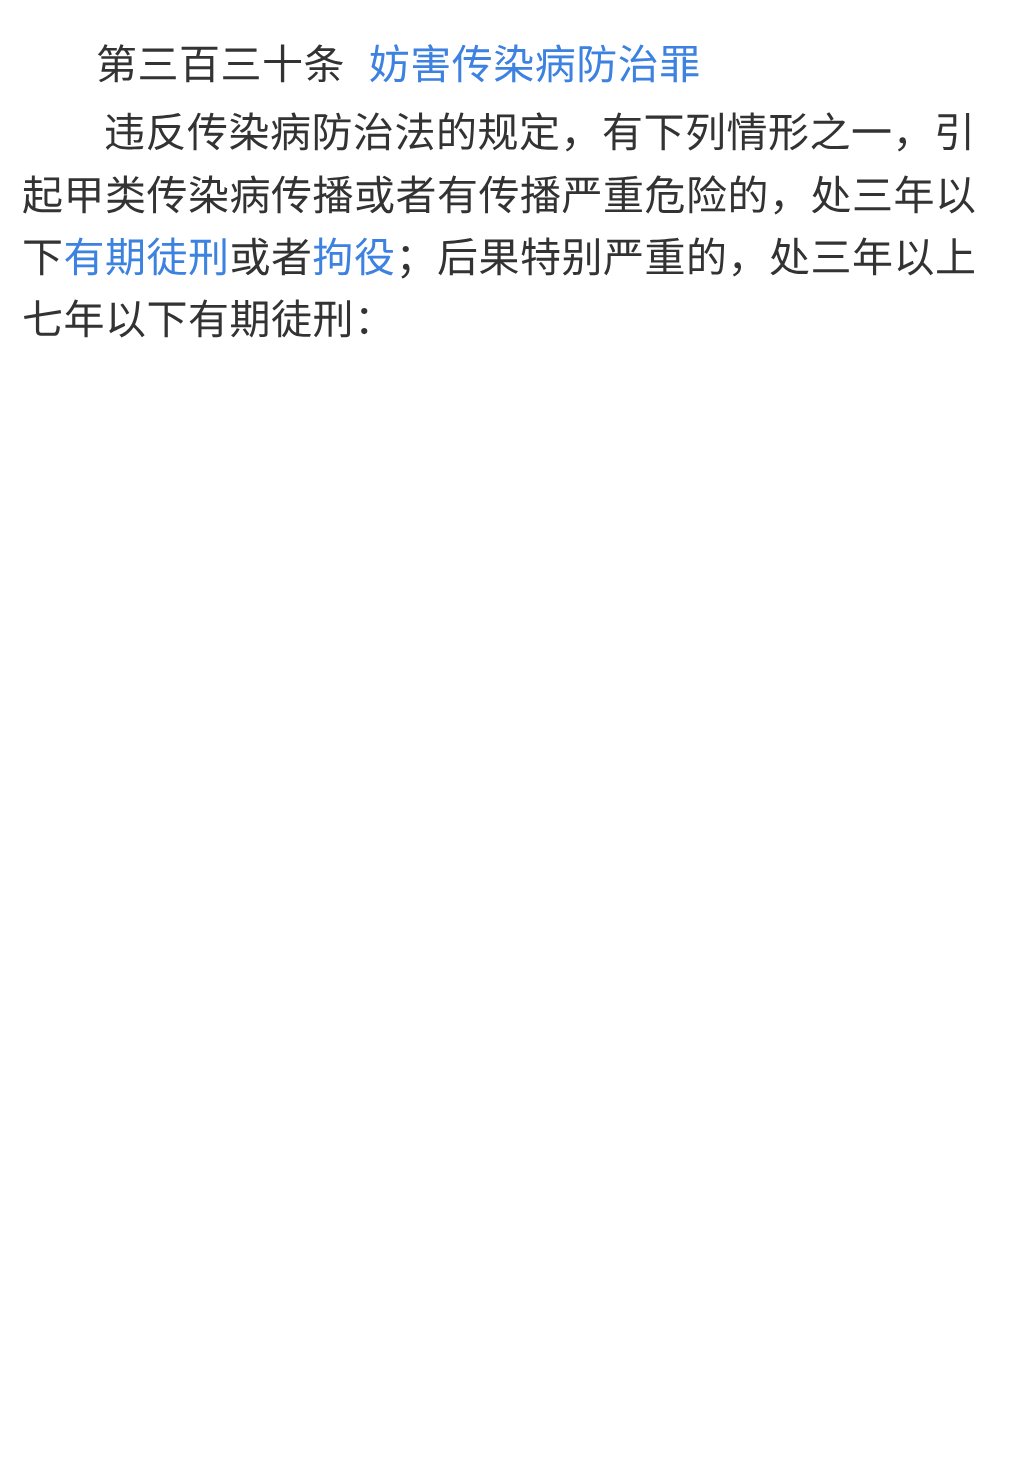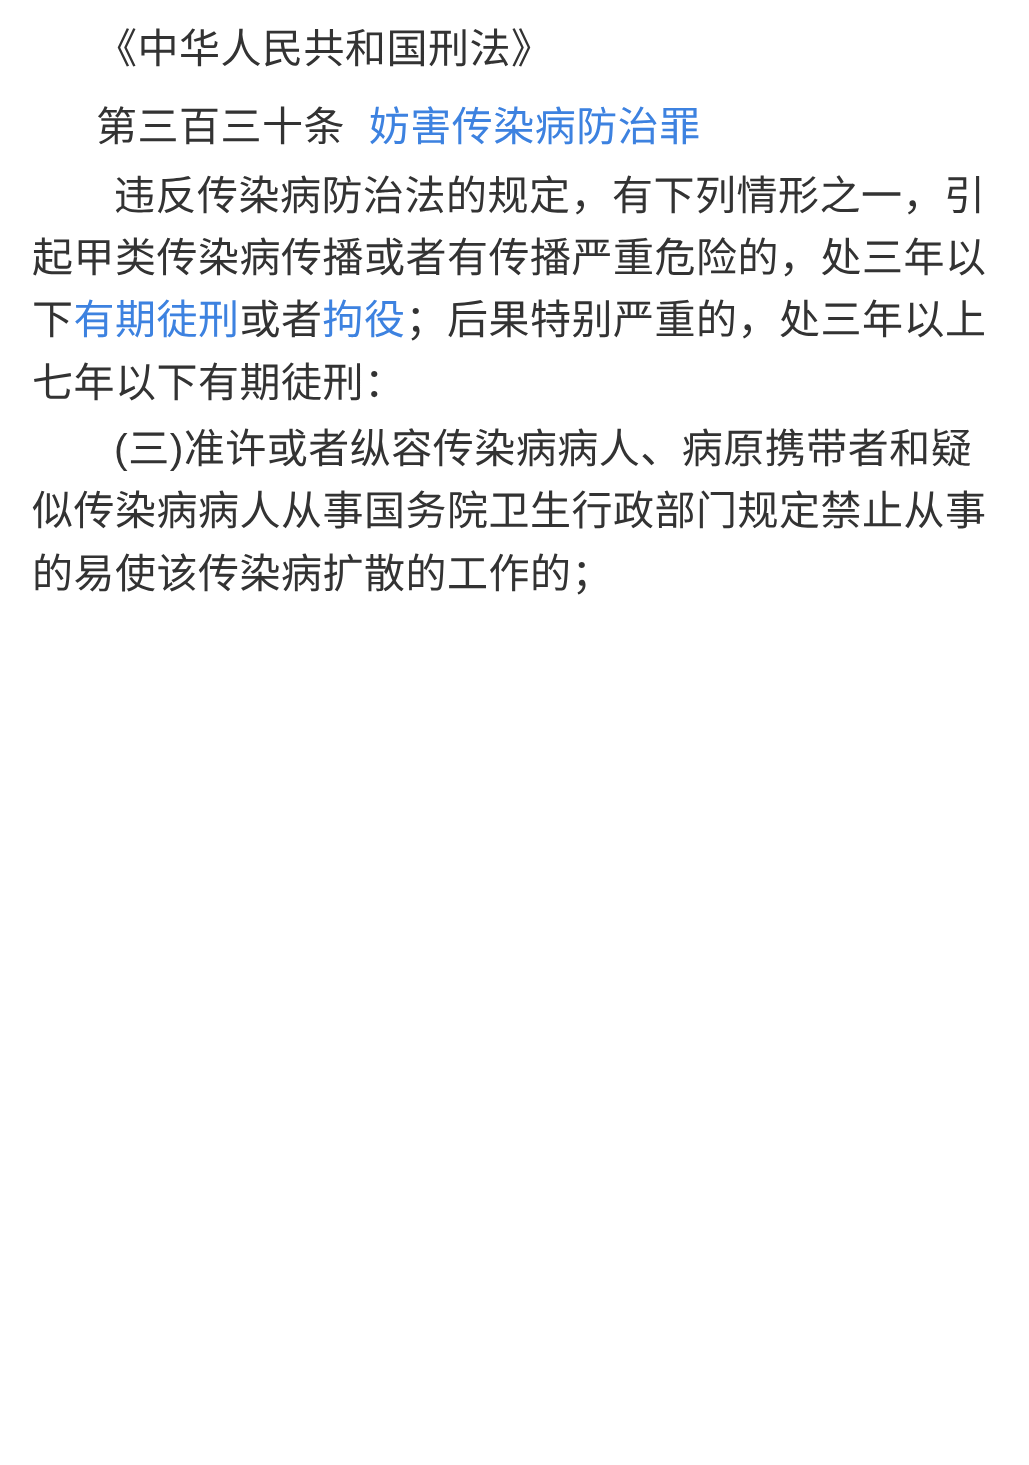--- a/index.html
+++ b/index.html
@@ -18,21 +18,21 @@
     box-sizing: border-box;
     padding: 18px 30px 24px 14px;
   }
   .article {
     font-size: 41px;
     line-height: 1.52;
     letter-spacing: 0.5px;
     color: #333333;
   }
   .para {
-    margin: 0 0 4px 18px;
+    margin: 0 0 4px 8px;
     text-indent: 2em;
     word-break: break-all;
   }
   .title {
     text-indent: 2em;
     margin: 0 0 6px 0;
     color: #333333;
   }
   .heading {
     text-indent: 2em;
@@ -47,28 +47,26 @@
   .sp {
     display: inline;
   }
 </style>
 </head>
 <body>
 
 <div class="page">
   <div class="article">
 
-    <p class="title">《中华人民共和国刑法》</p>
 
     <p class="heading">
       <span class="sp">第三百三十条</span>
       <span class="sp">&nbsp;</span><span class="crime-name">妨害传染病防治罪</span>
     </p>
 
     <p class="para">
       <span class="sp">违反传染病防治法的规定，有下列情形之一，引起甲类传染病传播或者有传播严重危险的，处三年以下</span><span class="link">有期徒刑</span><span class="sp">或者</span><span class="link">拘役</span><span class="sp">；后果特别严重的，处三年以上七年以下有期徒刑：</span>
     </p>
 
-    <p class="para">(三)准许或者纵容传染病病人、病原携带者和疑似传染病病人从事国务院卫生行政部门规定禁止从事的易使该传染病扩散的工作的；</p>
 
 
   </div>
 </div>
 
 </body></html>

